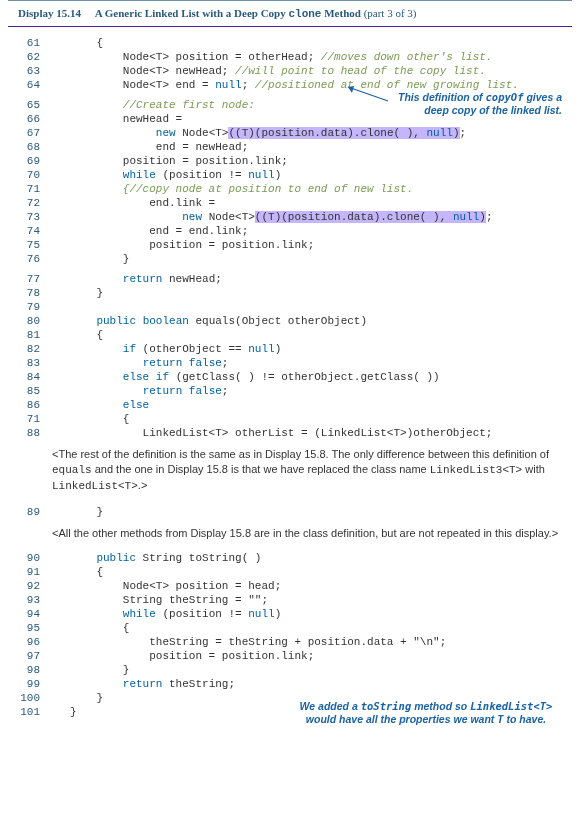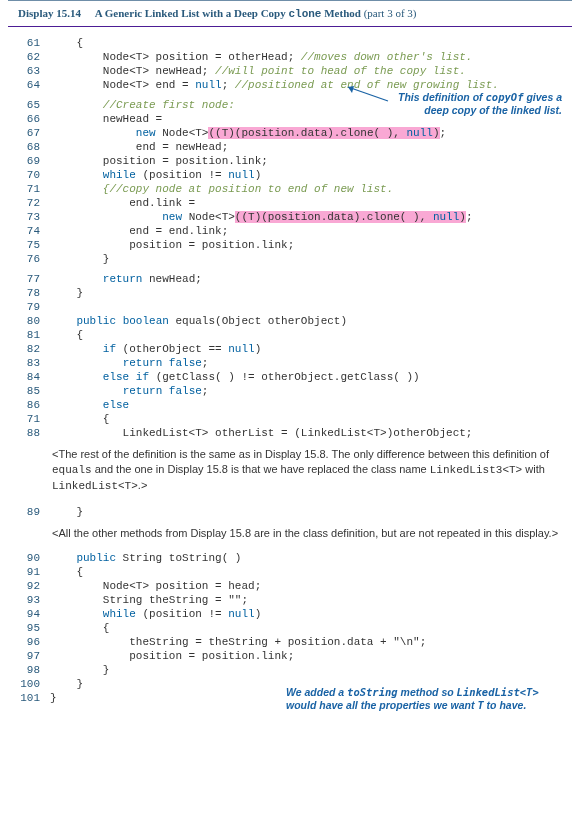--- a/index.html
+++ b/index.html
@@ -42,40 +42,41 @@
 
   .code-area {
     padding: 4px 0 10px 0;
     position: relative;
   }
   .line {
     display: flex;
     align-items: flex-start;
     min-height: 14px;
     padding: 0 8px;
+    gap: 20px;
   }
   .ln {
     width: 32px;
     text-align: right;
     color: #2a5a7c;
     font-family: Consolas, 'Courier New', monospace;
     font-size: 11px;
     padding-right: 10px;
     flex: 0 0 auto;
   }
   .code {
     font-family: Consolas, 'Courier New', monospace;
     font-size: 11px;
     white-space: pre;
     color: #333;
     flex: 1 1 auto;
   }
   .kw   { color: #0060a0; }
   .cm   { color: #7a9b52; font-style: italic; }
-  .hl   { background: #f9a8d4; text-align: center; }
+  .hl   { background: #c4b5fd; text-align: center; }
 
   .note-block {
     margin: 6px 8px 6px 52px;
     font-family: Arial, Helvetica, sans-serif;
     color: #333;
     font-size: 11px;
     line-height: 1.35;
   }
   .note-block .mono {
     font-family: Consolas, 'Courier New', monospace;
@@ -84,21 +85,21 @@
   .annot {
     position: absolute;
     font-family: Arial, Helvetica, sans-serif;
     font-style: italic;
     font-weight: 600;
     color: #1a63a5;
     font-size: 10.5px;
     line-height: 1.25;
     text-align: right;
   }
-  .annot.bottom { text-align: left; }
+  .annot.bottom { text-align: center; }
 
   .arrow-svg {
     position: absolute;
     pointer-events: none;
   }
 
   .gap { height: 6px; }
 </style>
 </head>
 <body>
@@ -283,20 +284,24 @@
     </div>
   <div class="line">
       <div class="ln">97</div>
       <div class="code">            position = position.link;</div>
     </div>
   <div class="line">
       <div class="ln">98</div>
       <div class="code">        }</div>
     </div>
   <div class="line">
+      <div class="ln">99</div>
+      <div class="code"><span>        </span><span class="kw">return</span><span> theString;</span></div>
+    </div>
+  <div class="line">
       <div class="ln">100</div>
       <div class="code">    }</div>
     </div>
   <div class="line">
       <div class="ln">101</div>
       <div class="code">}</div>
     </div>
 
   <div class="annot bottom" style="bottom:4px; right:14px; width:280px;">
     <span>We added a </span><span style="font-family:Consolas,monospace;">toString</span><span> method so </span><span style="font-family:Consolas,monospace;">LinkedList&lt;T&gt;</span><br>

